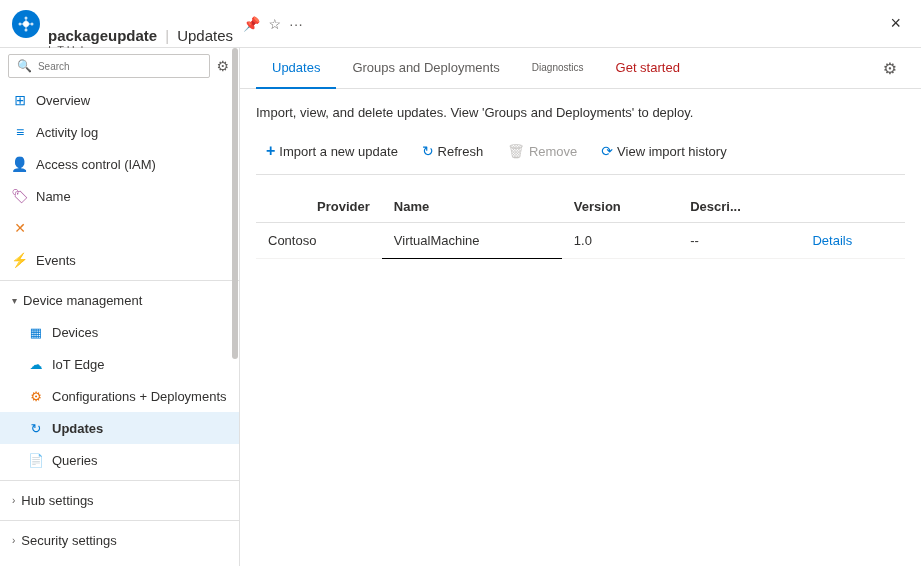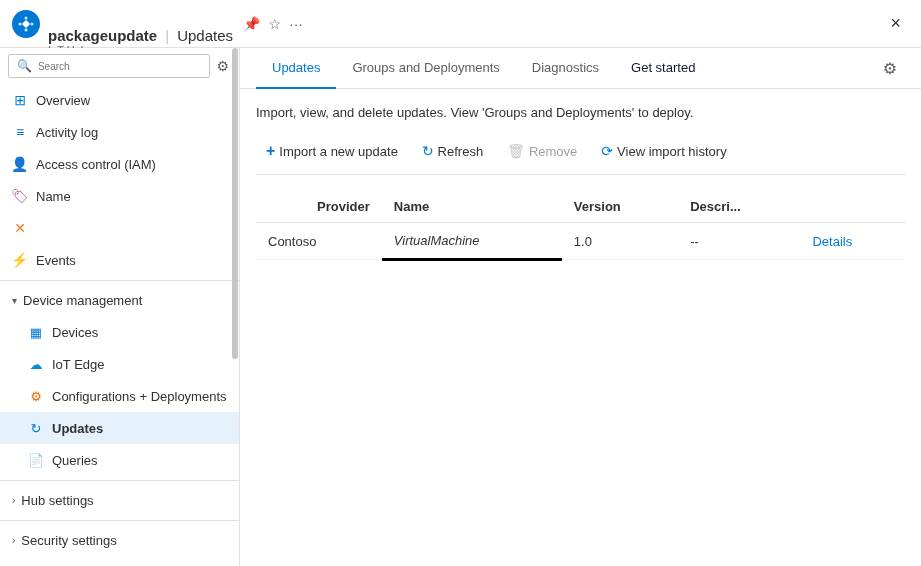--- a/index.html
+++ b/index.html
@@ -137,24 +137,24 @@
 
   <div style="flex:1; display:flex; flex-direction:column; overflow:hidden;">
 
     <div style="display:flex; align-items:center; border-bottom:1px solid #e0e0e0; padding: 0 16px; flex-shrink:0;">
       <div style="padding: 12px 16px; cursor:pointer; font-size:13px; color:#0078d4; border-bottom: 2px solid #0078d4; margin-bottom:-1px; font-weight:500;">
         <span>Updates</span>
       </div>
       <div style="padding: 12px 16px; cursor:pointer; font-size:13px; color:#605e5c; border-bottom: 2px solid transparent; margin-bottom:-1px;">
         <span>Groups and Deployments</span>
       </div>
-      <div style="padding: 12px 16px; cursor:pointer; font-size:13px; color:#605e5c; border-bottom: 2px solid transparent; margin-bottom:-1px;">
+      <div style="padding: 12px 16px; cursor:pointer; font-size:10px; color:#605e5c; border-bottom: 2px solid transparent; margin-bottom:-1px;">
         <span>Diagnostics</span>
       </div>
-      <div style="padding: 12px 16px; cursor:pointer; font-size:13px; color:#0f172a; border-bottom: 2px solid transparent; margin-bottom:-1px;">
+      <div style="padding: 12px 16px; cursor:pointer; font-size:13px; color:#b91c1c; border-bottom: 2px solid transparent; margin-bottom:-1px;">
         <span>Get started</span>
       </div>
       <div style="margin-left:auto;">
         <span style="color:#605e5c; cursor:pointer; font-size:16px; padding:8px; display:inline-block;">⚙</span>
       </div>
     </div>
 
     <div style="flex:1; overflow-y:auto; padding:16px;">
 
       <p style="font-size:13px; color:#323130; margin-bottom:16px;">Import, view, and delete updates. View 'Groups and Deployments' to deploy.</p>
@@ -189,21 +189,21 @@
             <th style="text-align:right; font-weight:600; padding: 8px 12px; border-bottom:1px solid #e0e0e0; color:#323130;">Provider</th>
             <th style="text-align:left; font-weight:600; padding: 8px 12px; border-bottom:1px solid #e0e0e0; color:#323130;">Name</th>
             <th style="text-align:left; font-weight:600; padding: 8px 12px; border-bottom:1px solid #e0e0e0; color:#323130;">Version</th>
             <th style="text-align:left; font-weight:600; padding: 8px 12px; border-bottom:1px solid #e0e0e0; color:#323130;">Descri...</th>
             <th style="padding: 8px 12px; border-bottom:1px solid #e0e0e0;"></th>
           </tr>
         </thead>
         <tbody>
           <tr>
             <td style="padding: 10px 12px; border-bottom:1px solid #f3f2f1;">Contoso</td>
-            <td style="padding: 10px 12px; border-bottom:3px solid #000000;font-style:italic;">VirtualMachine</td>
+            <td style="padding: 10px 12px; border-bottom:1px solid #000000;">VirtualMachine</td>
             <td style="padding: 10px 12px; border-bottom:1px solid #f3f2f1;margin-top:41px;">1.0</td>
             <td style="padding: 10px 12px; border-bottom:1px solid #f3f2f1;">--</td>
             <td style="padding: 10px 12px; border-bottom:1px solid #f3f2f1;">
               <a style="color:#0078d4; cursor:pointer; text-decoration:none; font-size:13px;">Details</a>
             </td>
           </tr>
         </tbody>
       </table>
 
     </div>

